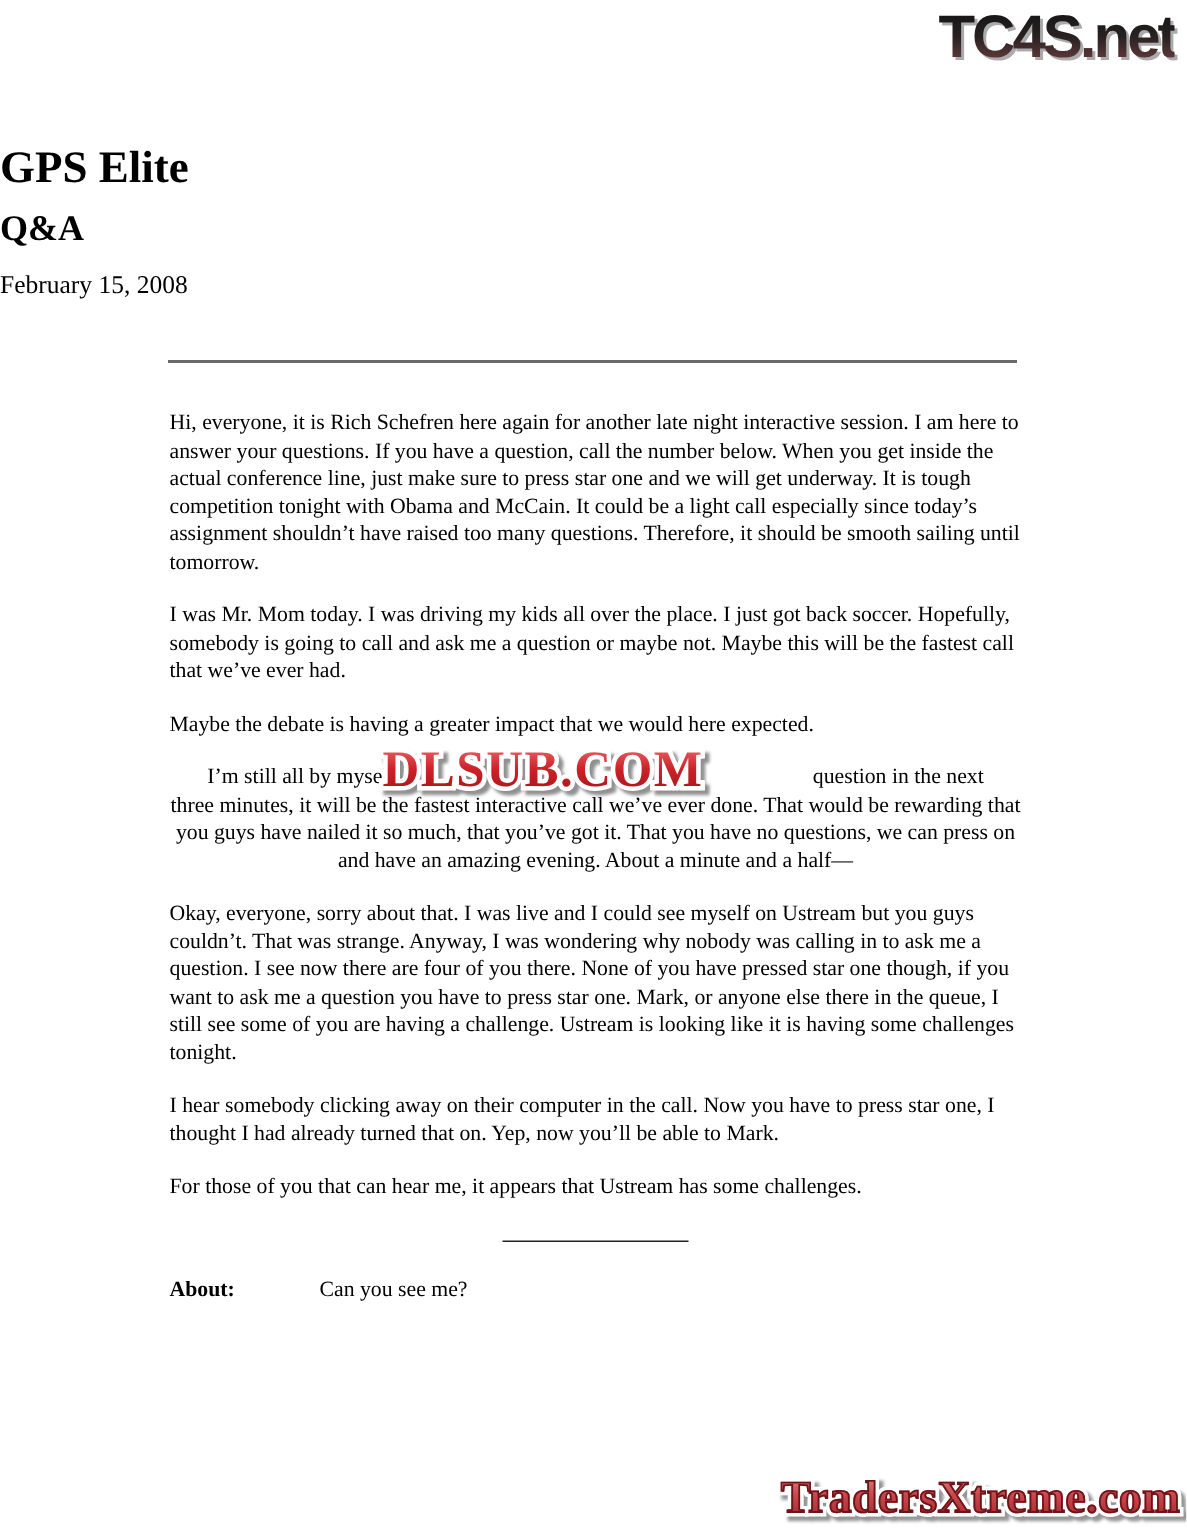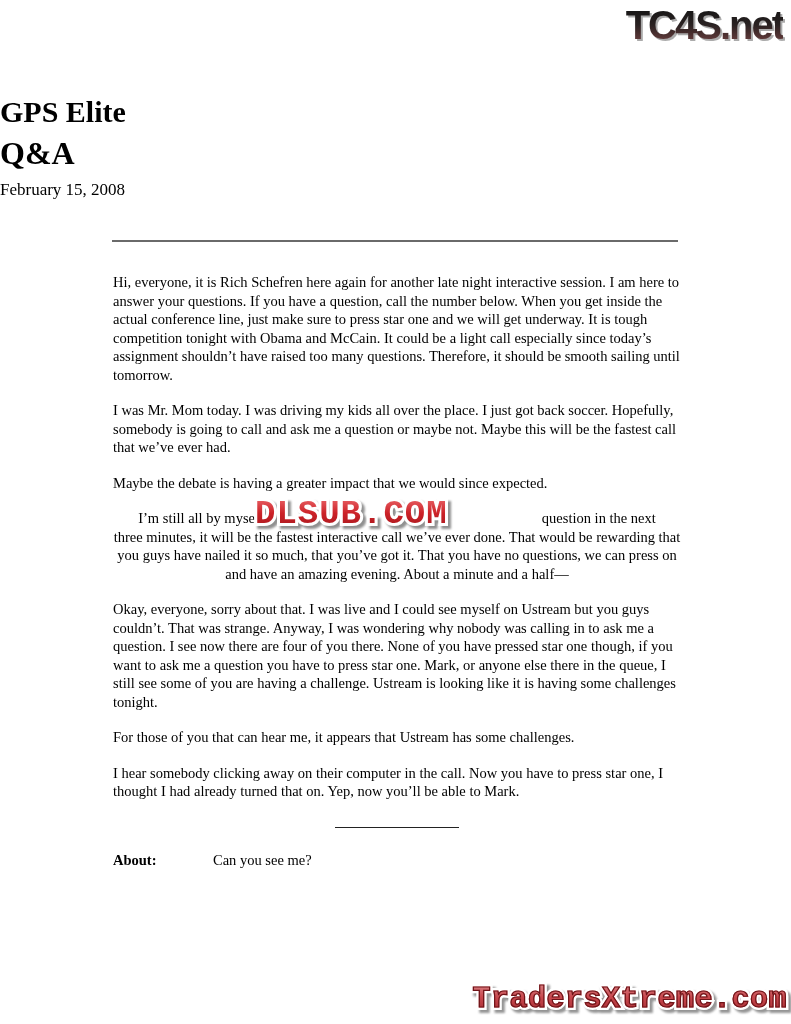--- a/index.html
+++ b/index.html
@@ -14,41 +14,41 @@
     font-family:"Liberation Sans", sans-serif; font-weight:bold;
     font-size:40px; letter-spacing:-2px; line-height:46px;
     background:linear-gradient(#161616 15%, #2a2222 50%, #6d3f3f 90%);
     -webkit-background-clip:text; background-clip:text; color:transparent;
     filter:drop-shadow(2px 2px 0px #ababab);
   }
 
   
   .title-block { position:absolute; top:96px; left:0; width:100%; text-align:left; }
   .doc-title   { font-size:30px; font-weight:bold; line-height:32px; }
-  .doc-subtitle{ font-size:32px; font-weight:bold; line-height:26px; margin-top:12px; }
+  .doc-subtitle{ font-size:24px; font-weight:bold; line-height:26px; margin-top:12px; }
   .doc-date    { font-size:17px; line-height:20px; margin-top:14px; }
 
   .header-rule {
     position:absolute; top:240px; left:112px; width:566px; height:0;
     border-top:2px solid #6a6a6a;
   }
 
   
   .content {
     position:absolute; top:273px; left:113px; width:568px;
     font-size:14.5px; line-height:18.5px; text-align:left;
   }
   .content p, .p4 { margin:0 0 17px 0; }
 
   .p4 { position:relative;text-align:center; }
   .p4-line1 { white-space:nowrap; }
   .wm-gap { display:inline-block; width:278px; }
 
   
-  .wm { position:absolute; font-family:Liberation Mono, monospace; font-weight:bold; white-space:nowrap; }
+  .wm { position:absolute; font-family:Liberation Serif, serif; font-weight:bold; white-space:nowrap; }
   .wm .wm-stroke { position:absolute; left:0; top:0; color:#fff; -webkit-text-stroke:6px #ffffff; }
   .wm .wm-fill   { position:relative; }
 
   .dlsub { left:142px; top:-14px; font-size:34px; letter-spacing:1px; line-height:38px;
            filter:drop-shadow(3px 3px 1px rgba(125,125,125,0.85)); }
   .dlsub-fill {
     background:linear-gradient(#ef6e72 0%, #cc2228 48%, #9d151b 100%);
     -webkit-background-clip:text; background-clip:text; color:transparent;
   }
 
@@ -81,38 +81,38 @@
   </div>
 
   <div class="header-rule"></div>
 
   <div class="content">
 
     <p>Hi, everyone, it is Rich Schefren here again for another late night interactive session. I am here to answer your questions. If you have a question, call the number below. When you get inside the actual conference line, just make sure to press star one and we will get underway. It is tough competition tonight with Obama and McCain. It could be a light call especially since today’s assignment shouldn’t have raised too many questions. Therefore, it should be smooth sailing until tomorrow.</p>
 
     <p>I was Mr. Mom today. I was driving my kids all over the place. I just got back soccer. Hopefully, somebody is going to call and ask me a question or maybe not. Maybe this will be the fastest call that we’ve ever had.</p>
 
-    <p>Maybe the debate is having a greater impact that we would since expected.</p>
+    <p>Maybe the debate is having a greater impact that we would here expected.</p>
 
     <div class="p4">
       <div class="p4-line1">
         <span>I’m still all by myself</span><span class="wm-gap"></span><span>question in the next</span>
       </div>
       <div>three minutes, it will be the fastest interactive call we’ve ever done. That would be rewarding that you guys have nailed it so much, that you’ve got it. That you have no questions, we can press on and have an amazing evening. About a minute and a half—</div>
       <div class="wm dlsub">
         <span class="wm-stroke">DLSUB.COM</span>
         <span class="wm-fill dlsub-fill">DLSUB.COM</span>
       </div>
     </div>
 
     <p>Okay, everyone, sorry about that. I was live and I could see myself on Ustream but you guys couldn’t. That was strange. Anyway, I was wondering why nobody was calling in to ask me a question. I see now there are four of you there. None of you have pressed star one though, if you want to ask me a question you have to press star one. Mark, or anyone else there in the queue, I still see some of you are having a challenge. Ustream is looking like it is having some challenges tonight.</p>
 
+    <p>I hear somebody clicking away on their computer in the call. Now you have to press star one, I thought I had already turned that on. Yep, now you’ll be able to Mark.</p>
+
     <p>For those of you that can hear me, it appears that Ustream has some challenges.</p>
-
-    <p>I hear somebody clicking away on their computer in the call. Now you have to press star one, I thought I had already turned that on. Yep, now you’ll be able to Mark.</p>
 
     <div class="section-rule"></div>
 
 
     <div class="dialogue-row">
       <span class="speaker">About:</span>
       <span class="speech">Can you see me?</span>
     </div>
 
   </div>

